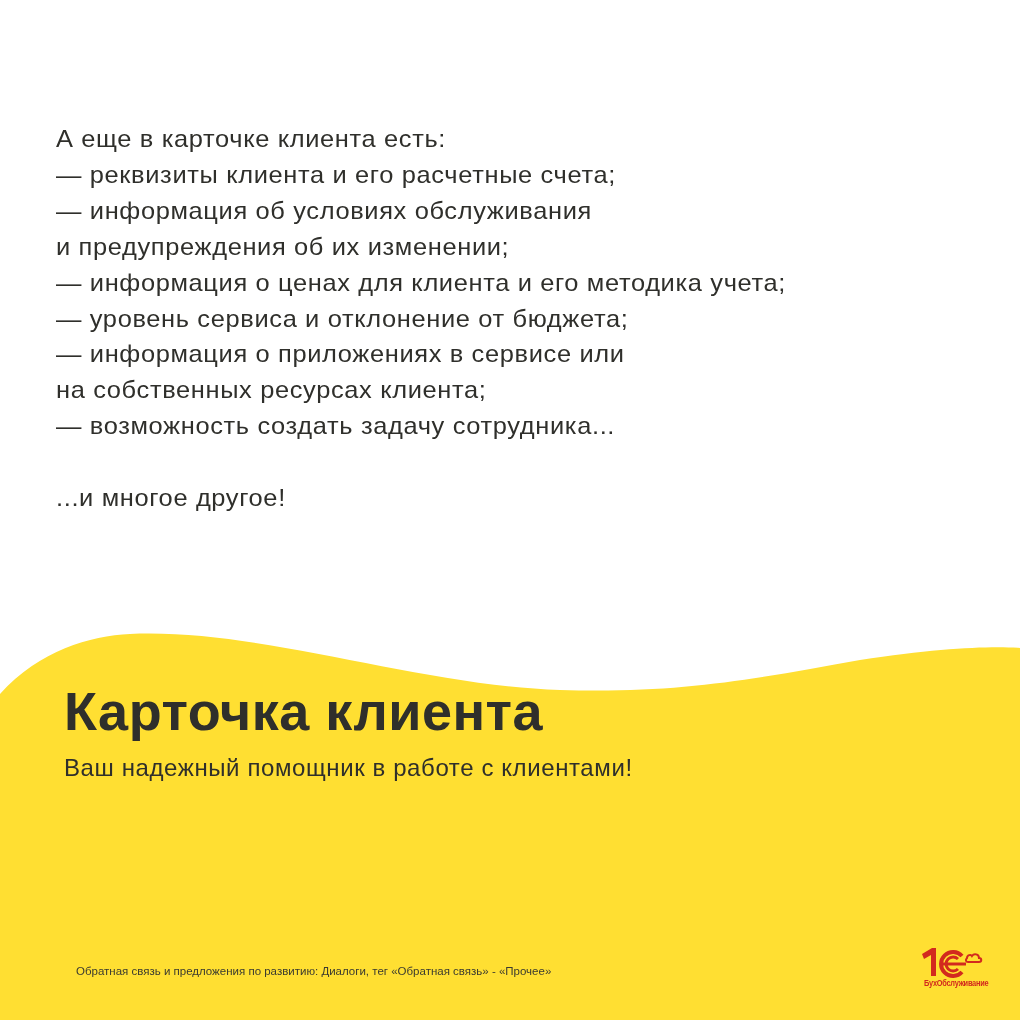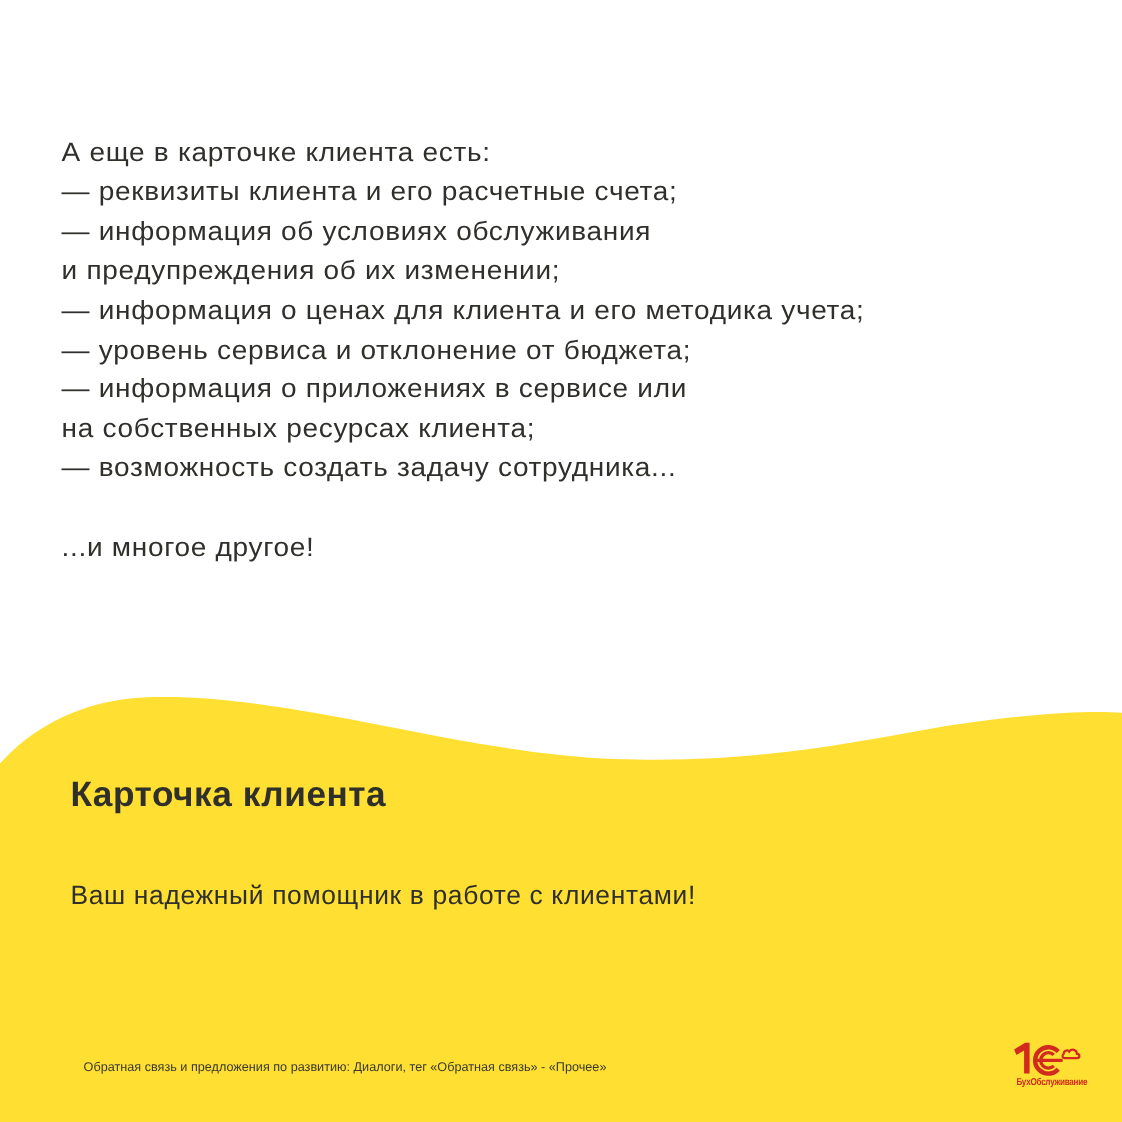--- a/index.html
+++ b/index.html
@@ -2,22 +2,22 @@
 <html><head>
 <meta charset="utf-8">
 <style>
   html, body { margin:0; padding:0; }
   body { width:1020px; height:1020px; position:relative; overflow:hidden; background:#ffffff;
          font-family:"Liberation Sans", sans-serif; color:#2f2f2b; }
   .intro { position:absolute; left:56px; top:121px; width:920px; }
   .intro .line { font-size:24px; line-height:35.9px; white-space:nowrap; letter-spacing:0.6px; transform:scaleX(1.06); transform-origin:left center; }
   .intro .spacer { height:36px; }
   .wave { position:absolute; left:0; top:600px; width:1020px; height:420px; }
-  .title { position:absolute; left:64px; top:704px; font-size:32px; font-weight:bold; letter-spacing:0.5px; color:#2f2f2b; white-space:nowrap; }
-  .subtitle { position:absolute; left:64px; top:801px; font-size:24px; letter-spacing:0.6px; color:#2f2f2b; white-space:nowrap; }
+  .title { position:absolute; left:64px; top:680px; font-size:54px; font-weight:bold; letter-spacing:0.5px; color:#2f2f2b; white-space:nowrap; }
+  .subtitle { position:absolute; left:64px; top:754px; font-size:24px; letter-spacing:0.6px; color:#2f2f2b; white-space:nowrap; }
   .footer { position:absolute; left:64px; top:965px; font-size:11.5px; color:#3a3a30; white-space:nowrap;margin-left:12px; }
   .logo { position:absolute; left:920px; top:944px; width:70px; height:46px; }
   .logo-sub { position:absolute; left:924px; top:978px; font-size:9px; color:#d22a1e; font-weight:bold; letter-spacing:-0.3px; white-space:nowrap; transform:scaleX(0.82); transform-origin:left; }
 </style>
 </head>
 <body>
 
 <div class="intro">
   <div class="line">А еще в карточке клиента есть:</div>
   <div class="line">— реквизиты клиента и его расчетные счета;</div>

